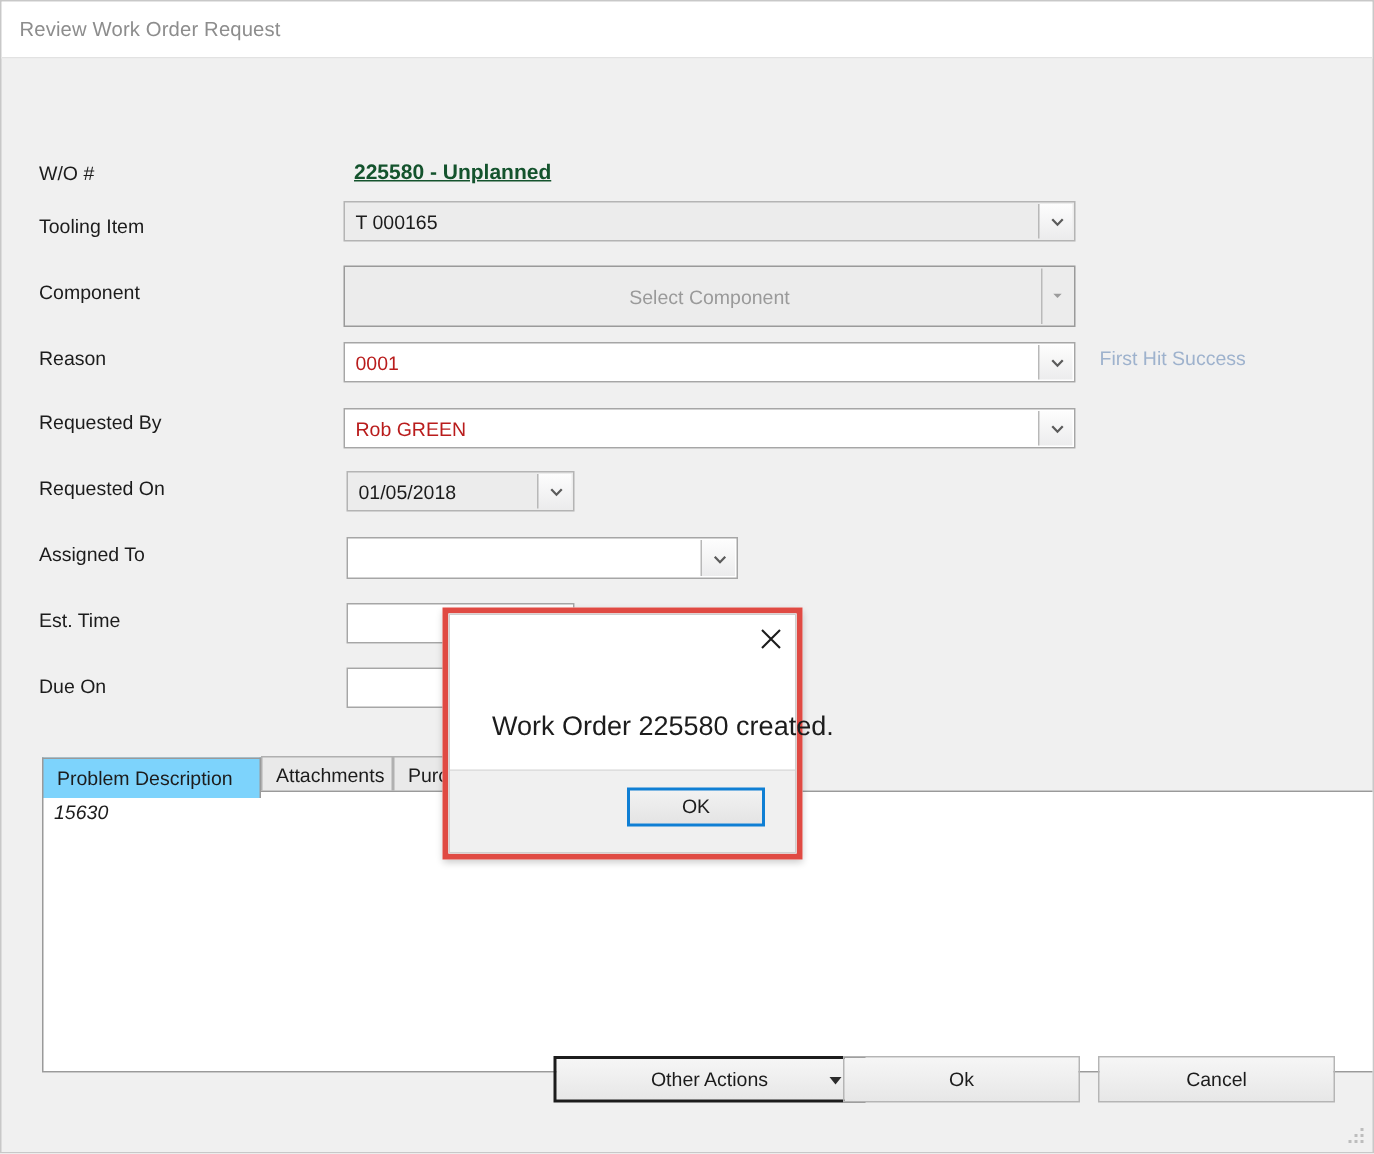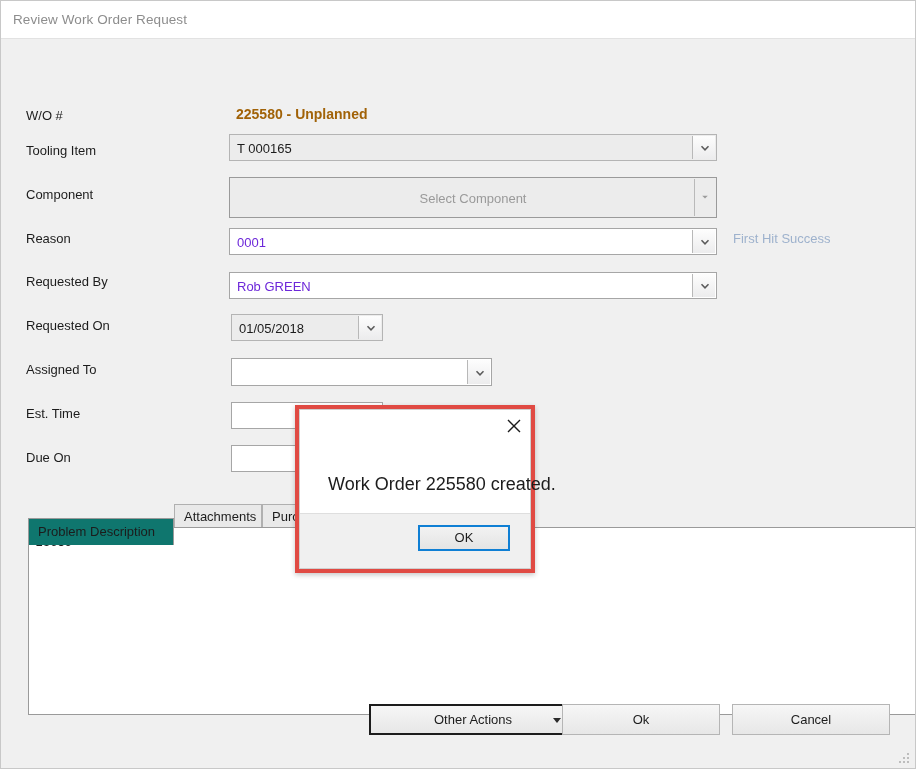--- a/index.html
+++ b/index.html
@@ -58,21 +58,21 @@
     white-space: nowrap;
   }
 
   
   .ctl {
     position: absolute;
     box-sizing: border-box;
     border: 1px solid #a6a6a6;
     background: #ffffff;
     font-size: 13px;
-    color: #6d28d9;
+    color: #b91c1c;
   }
   .ctl.disabled {
     background: #ececec;
     border-color: #b4b4b4;
     color: #1c1c1c;
   }
   .ctl .val {
     position: absolute;
     left: 7px;
     top: 50%;
@@ -110,22 +110,23 @@
   .chev {
     width: 9px; height: 9px;
   }
   .chev svg { display: block; }
 
   
   .wo-number {
     position: absolute;
     font-size: 14px;
     font-weight: bold;
-    color: #a16207;
-    white-space: nowrap;
+    color: #14532d;
+    white-space: nowrap;
+    text-decoration: underline;
   }
 
   .side-note {
     position: absolute;
     font-size: 13px;
     color: #9eb2cd;
     white-space: nowrap;
   }
 
   
@@ -144,24 +145,24 @@
     border: 1px solid #b0b0b0;
     border-bottom: none;
     background: #e9e9e9;
     font-size: 13px;
     color: #1c1c1c;
     padding: 0 9px;
     line-height: 23px;
     white-space: nowrap;
   }
   .tab.active {
-    top: 16px;
+    top: 3px;
     height: 27px;
     line-height: 26px;
-    background: #0f766e;
+    background: #7dd3fc;
     border-color: #9a9a9a;
     z-index: 3;
   }
 
   .tabpanel {
     position: absolute;
     left: 26px;
     top: 487px;
     width: 907px;
     height: 188px;

